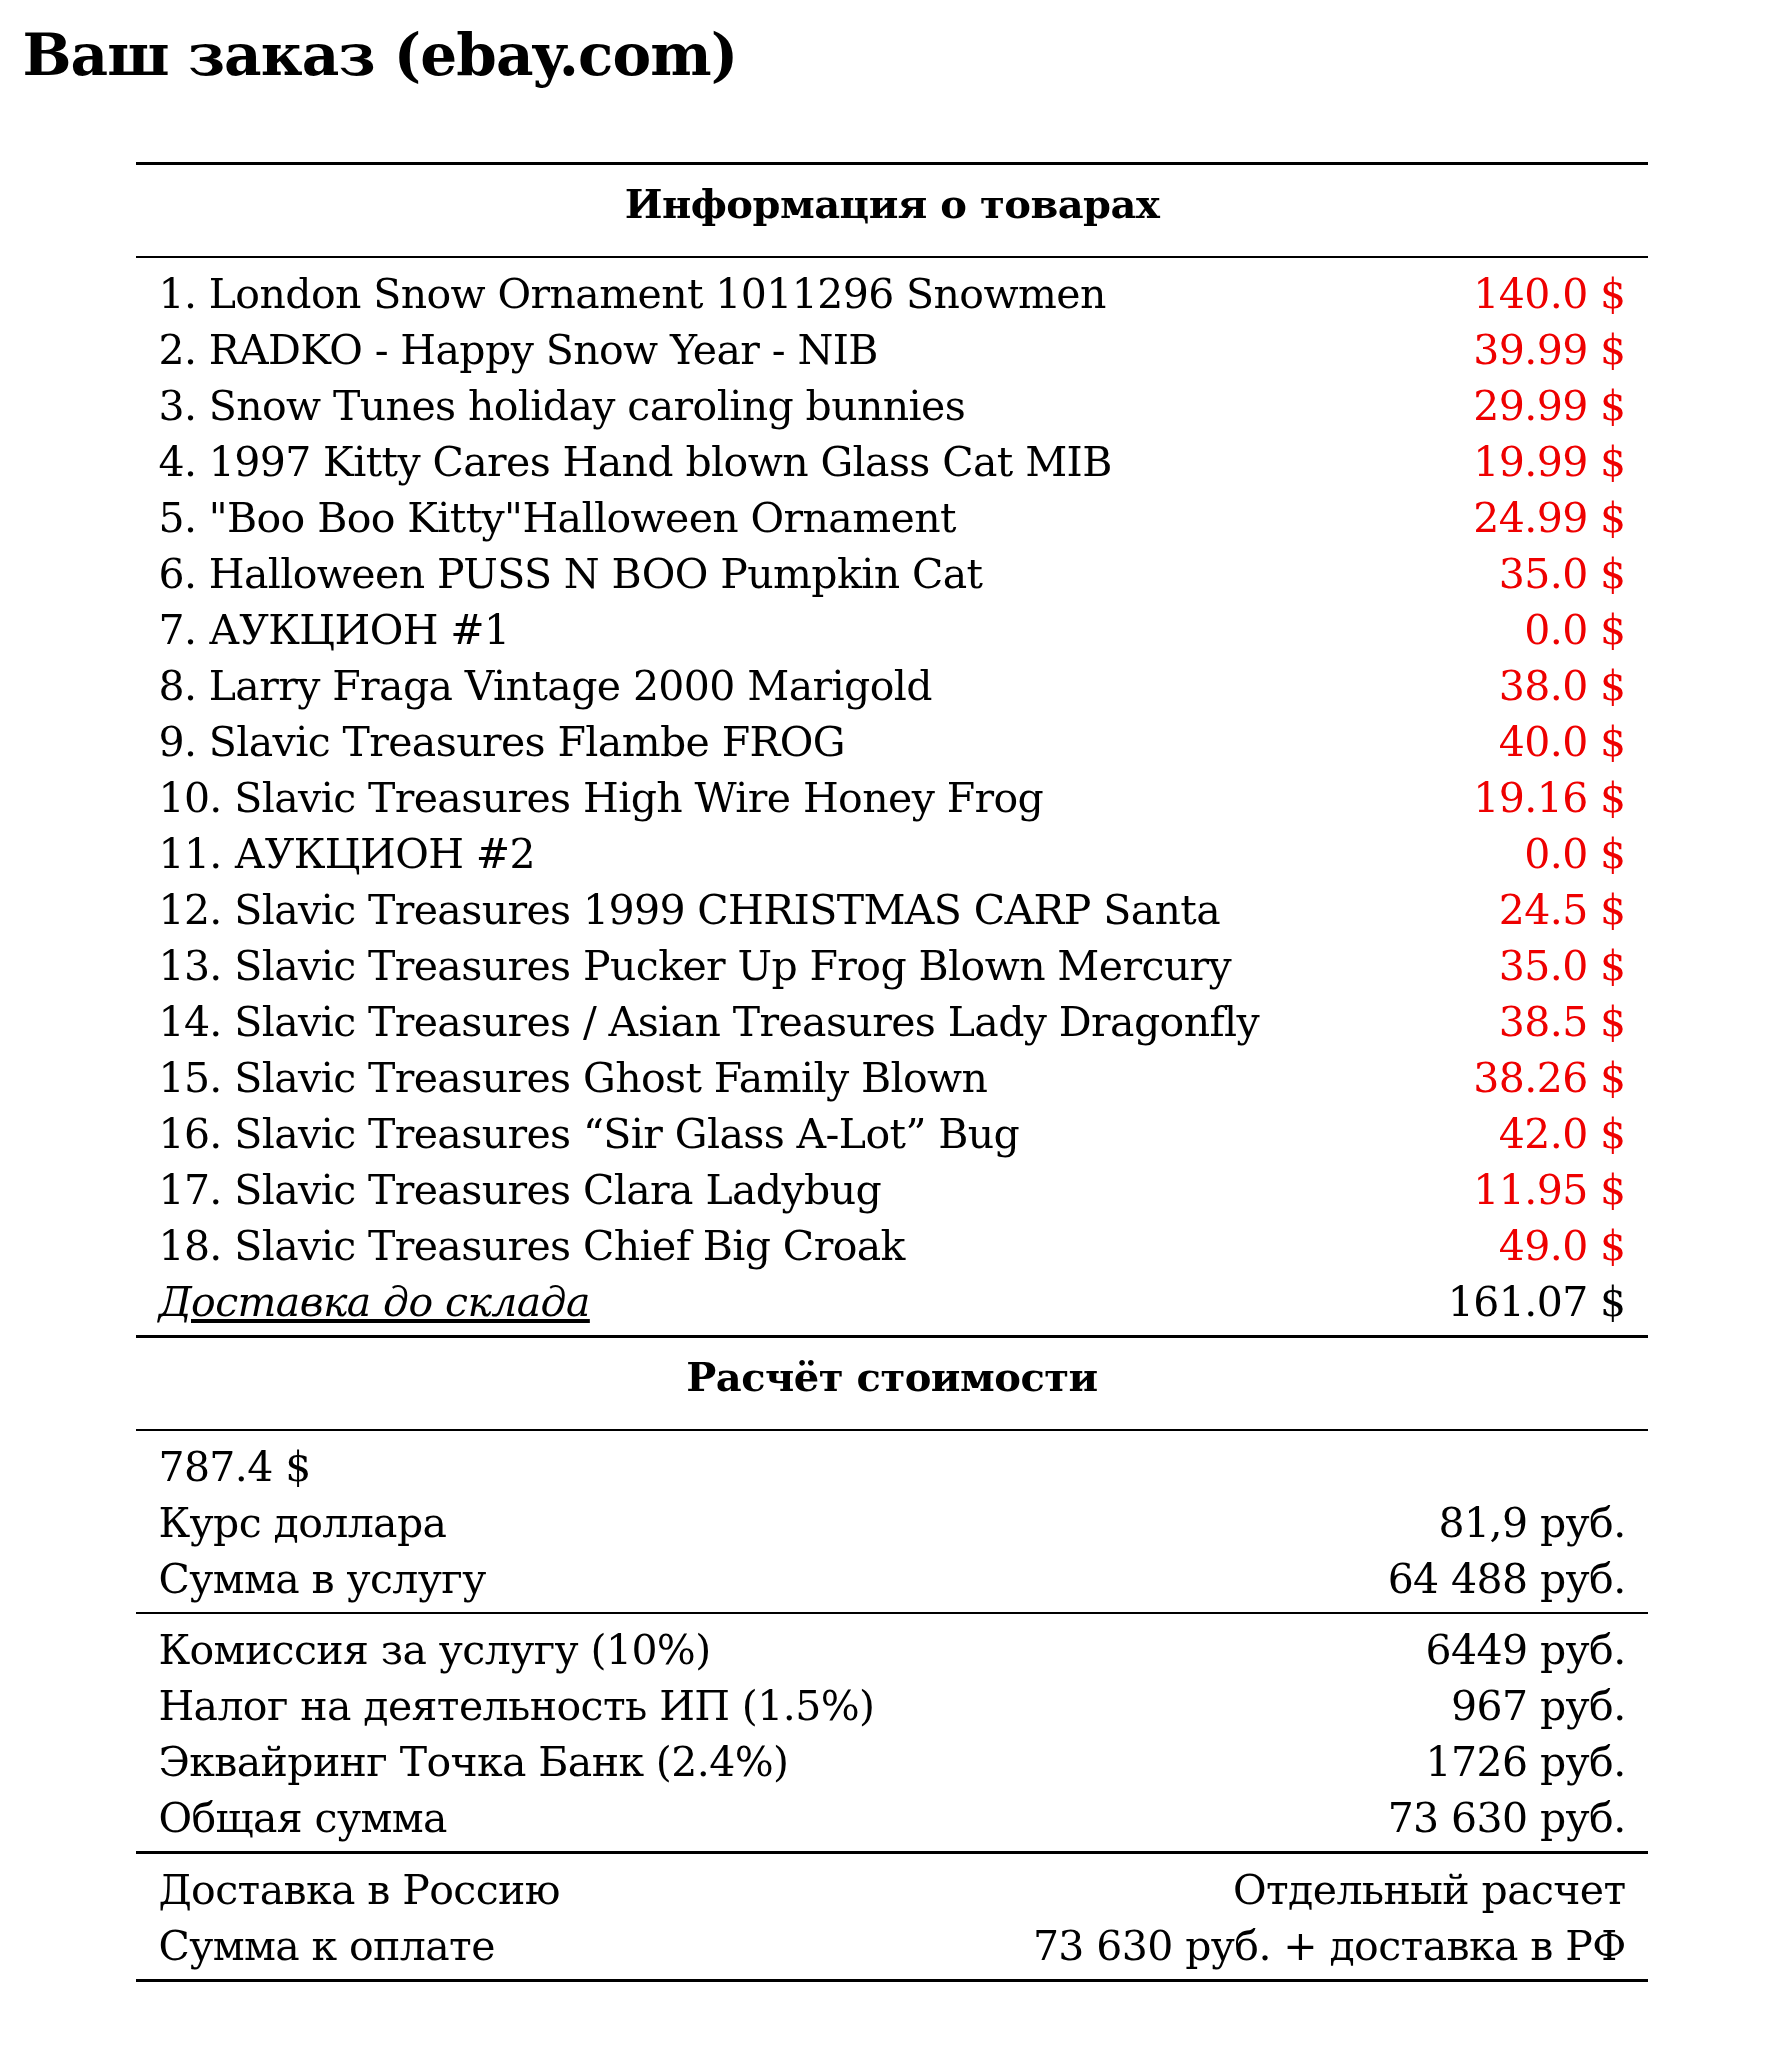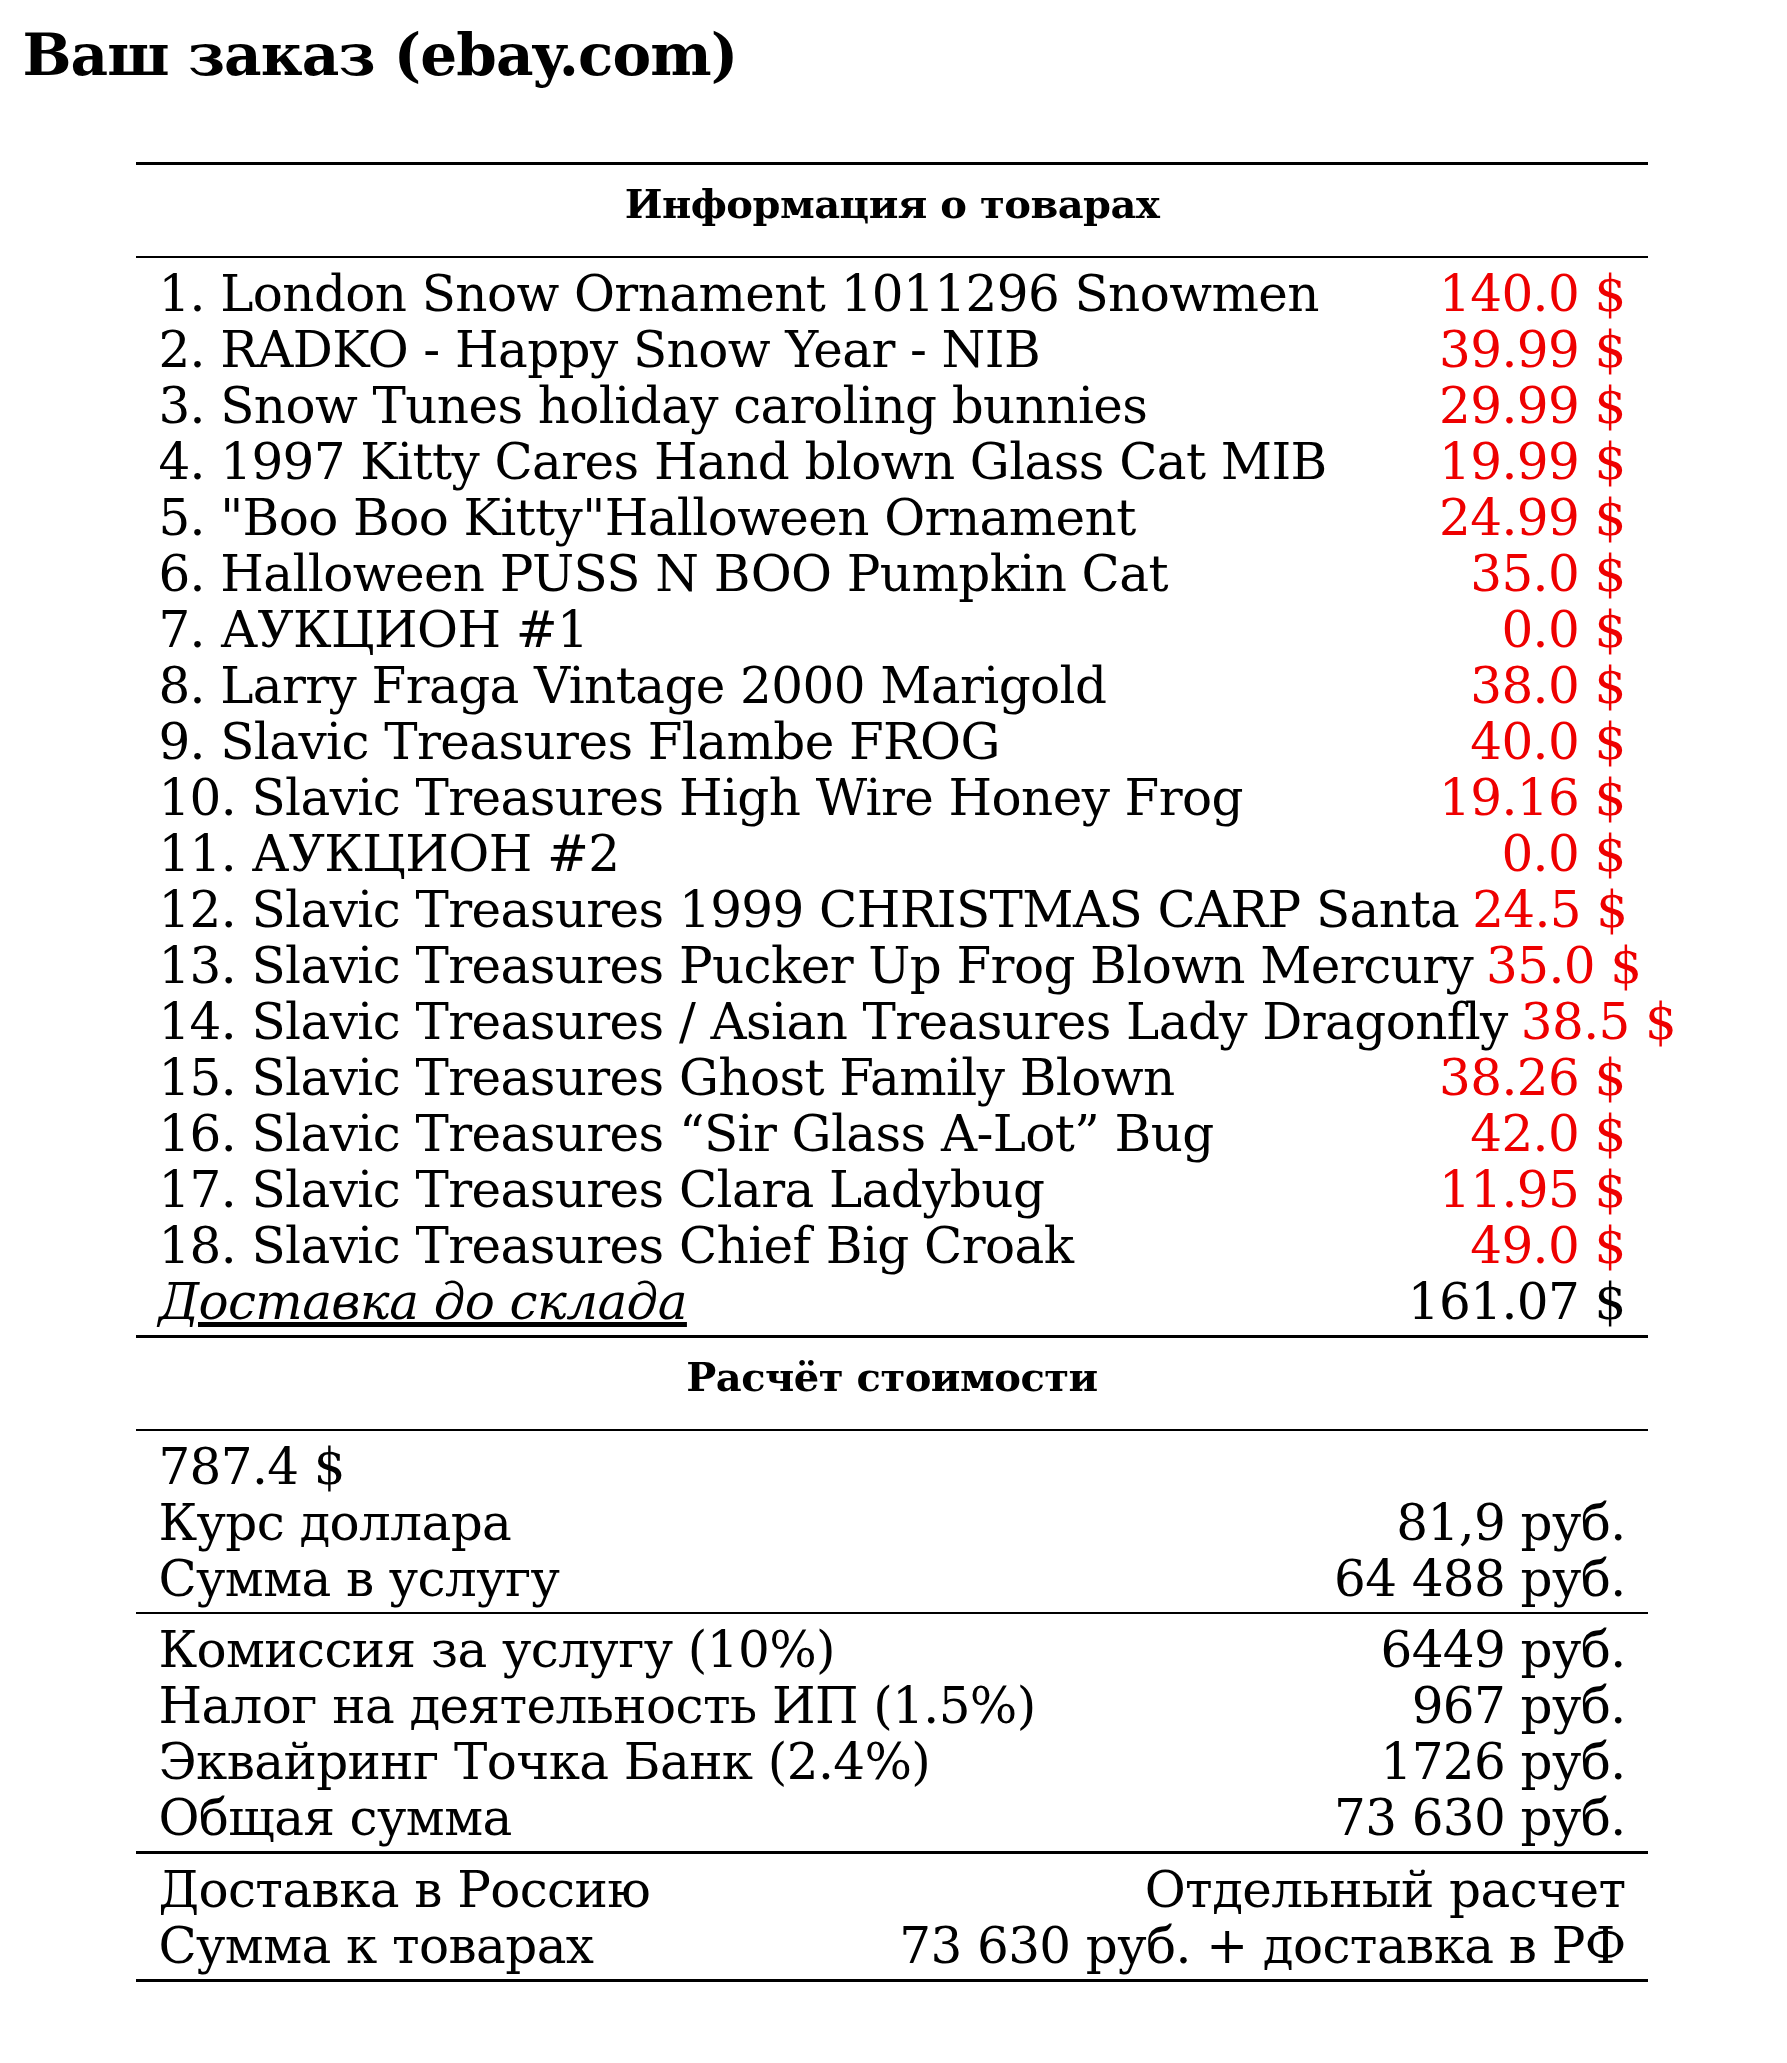--- a/index.html
+++ b/index.html
@@ -3,21 +3,21 @@
 <meta charset="utf-8">
 <style>
   html, body { margin: 0; padding: 0; background: #ffffff; }
   body { width: 1787px; height: 2063px; position: relative; font-family: "DejaVu Serif", "Liberation Serif", serif; color: #000; overflow: hidden; }
   .title { position: absolute; left: 22.4px; top: 24px; font-size: 58px; font-weight: bold; letter-spacing: -0.9px; line-height: 1.1; white-space: nowrap; text-align: center; }
   .doc { position: absolute; left: 136px; width: 1512px; top: 162px; }
   .rule { border-top: 3.7px solid #000; }
   .rule.thin { border-top-width: 2.3px; }
   .sec-head { text-align: center; font-weight: bold; font-size: 40px; height: 91px; line-height: 78px; letter-spacing: -0.5px; }
   .rows { padding: 7.5px 0 5.6px 0; }
-  .row { display: flex; justify-content: space-between; align-items: center; padding: 0 22.4px; height: 56px; line-height: 56px; font-size: 50px; letter-spacing: -0.6px; white-space: nowrap; gap: 13px; }
+  .row { display: flex; justify-content: space-between; align-items: center; padding: 0 22.4px; height: 56px; line-height: 56px; font-size: 41px; letter-spacing: -0.6px; white-space: nowrap; gap: 13px; }
   .row .price { color: #ee0000; }
   .row .val { color: #000; }
   .row.italic .label { font-style: italic; text-decoration: underline; }
   .row .bold { font-weight: normal; margin-left: 32px; }
 </style>
 </head>
 <body>
 
 <div class="title">Ваш заказ (ebay.com)</div>
 
@@ -145,20 +145,20 @@
   </div>
 
   <div class="rule"></div>
 
   <div class="rows">
     <div class="row">
         <span class="label">Доставка в Россию</span>
         <span class="val">Отдельный расчет</span>
       </div>
     <div class="row">
-        <span class="label">Сумма к товарах</span>
+        <span class="label">Сумма к оплате</span>
         <span class="val bold">73 630 руб. + доставка в РФ</span>
       </div>
   </div>
 
   <div class="rule"></div>
 </div>
 
 
 </body></html>

